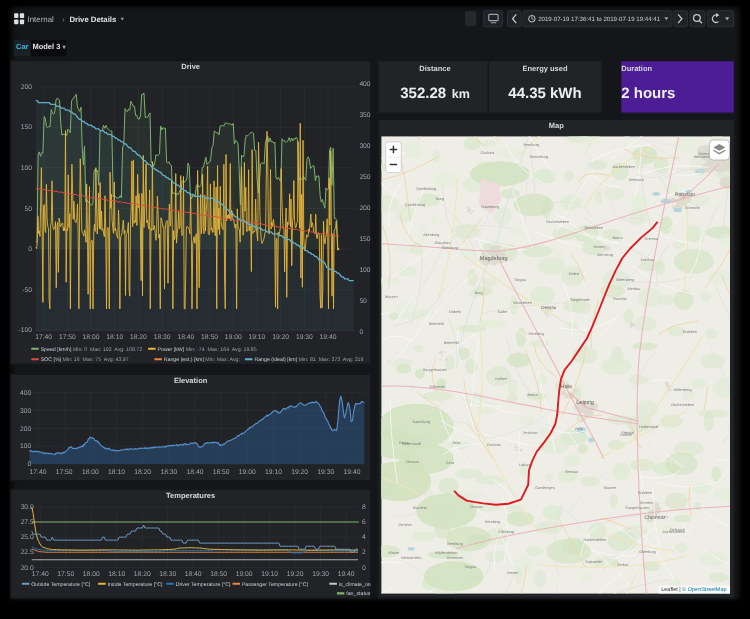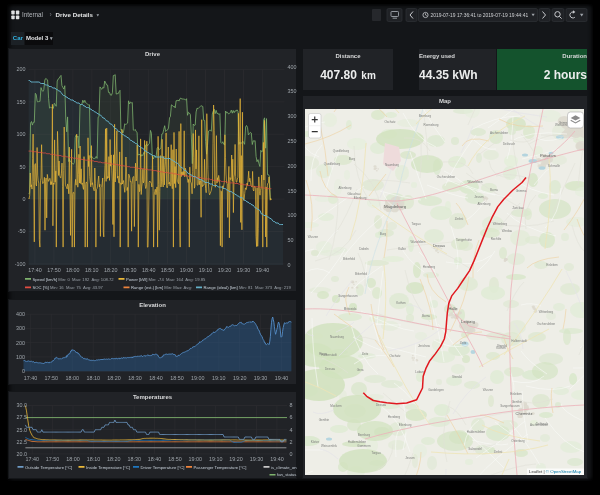--- a/index.html
+++ b/index.html
@@ -212,27 +212,27 @@
         <line x1="177" y1="74.9" x2="183" y2="74.9" stroke="#EF843C" stroke-width="1.6"></line>
         <text x="184.5" y="76.5" font-size="4.2" fill="#c7d0d9">Passenger Temperature [°C]</text>
         <line x1="254.5" y1="74.9" x2="260.5" y2="74.9" stroke="#c8c8c8" stroke-width="1.6"></line>
         <text x="262.0" y="76.5" font-size="4.2" fill="#c7d0d9">is_climate_on</text>
         <line x1="260.5" y1="82.70000000000002" x2="266.5" y2="82.70000000000002" stroke="#7EB26D" stroke-width="1.6"></line>
         <text x="268.0" y="84.30000000000001" font-size="4.2" fill="#c7d0d9">fan_status</text>
       </svg>
     </div>
 <div style="position:absolute;left:295px;top:44px;width:92px;height:42.5px;background:#212327;border:1px solid #141619;box-sizing:border-box;text-align:center">
       <div style="margin-top:3.5px;font-size:6px;font-weight:bold;color:#d8d9da">Distance</div>
-      <div style="margin-top:6px;font-weight:bold;color:#eceded"><span style="font-size:12px">407.80</span> <span style="font-size:10px">km</span></div>
+      <div style="margin-top:6px;font-weight:bold;color:#eceded"><span style="font-size:12px">352.28</span> <span style="font-size:10px">km</span></div>
     </div>
-<div style="position:absolute;left:411px;top:44px;width:92px;height:42.5px;background:#212327;border:1px solid #141619;box-sizing:border-box;">
+<div style="position:absolute;left:383px;top:44px;width:92px;height:42.5px;background:#212327;border:1px solid #141619;box-sizing:border-box;text-align:center">
       <div style="margin-top:3.5px;font-size:6px;font-weight:bold;color:#d8d9da">Energy used</div>
       <div style="margin-top:6px;font-weight:bold;color:#eceded"><span style="font-size:12px">44.35 kWh</span></div>
     </div>
-<div style="position:absolute;left:489px;top:44px;width:92px;height:42.5px;background:#14532d;border:1px solid #141619;box-sizing:border-box;text-align:right">
+<div style="position:absolute;left:489px;top:44px;width:92px;height:42.5px;background:#4c1d95;border:1px solid #141619;box-sizing:border-box;text-align:left">
       <div style="margin-top:3.5px;font-size:6px;font-weight:bold;color:#d8d9da">Duration</div>
       <div style="margin-top:6px;font-weight:bold;color:#eceded"><span style="font-size:12px">2 hours</span></div>
     </div>
 <div style="position:absolute;left:295px;top:90.5px;width:286px;height:384px;background:#212327;border:1px solid #141619;box-sizing:border-box">
       <div style="position:absolute;left:0;right:0;top:2.2px;text-align:center;font-size:6px;font-weight:bold;color:#d8d9da;line-height:6px">Map</div>
       <svg width="279" height="366" viewBox="0 0 279 366" style="position:absolute;left:2px;top:13px">
         <rect width="279" height="366" fill="#f1f0ea"></rect>
         <ellipse cx="25" cy="11" rx="7" ry="7" fill="#e6f0dc" opacity="0.65"></ellipse>
         <ellipse cx="44" cy="16" rx="3" ry="5" fill="#e0edd5" opacity="0.84"></ellipse>
         <ellipse cx="73" cy="6" rx="7" ry="5" fill="#d4e5c2" opacity="0.63"></ellipse>

